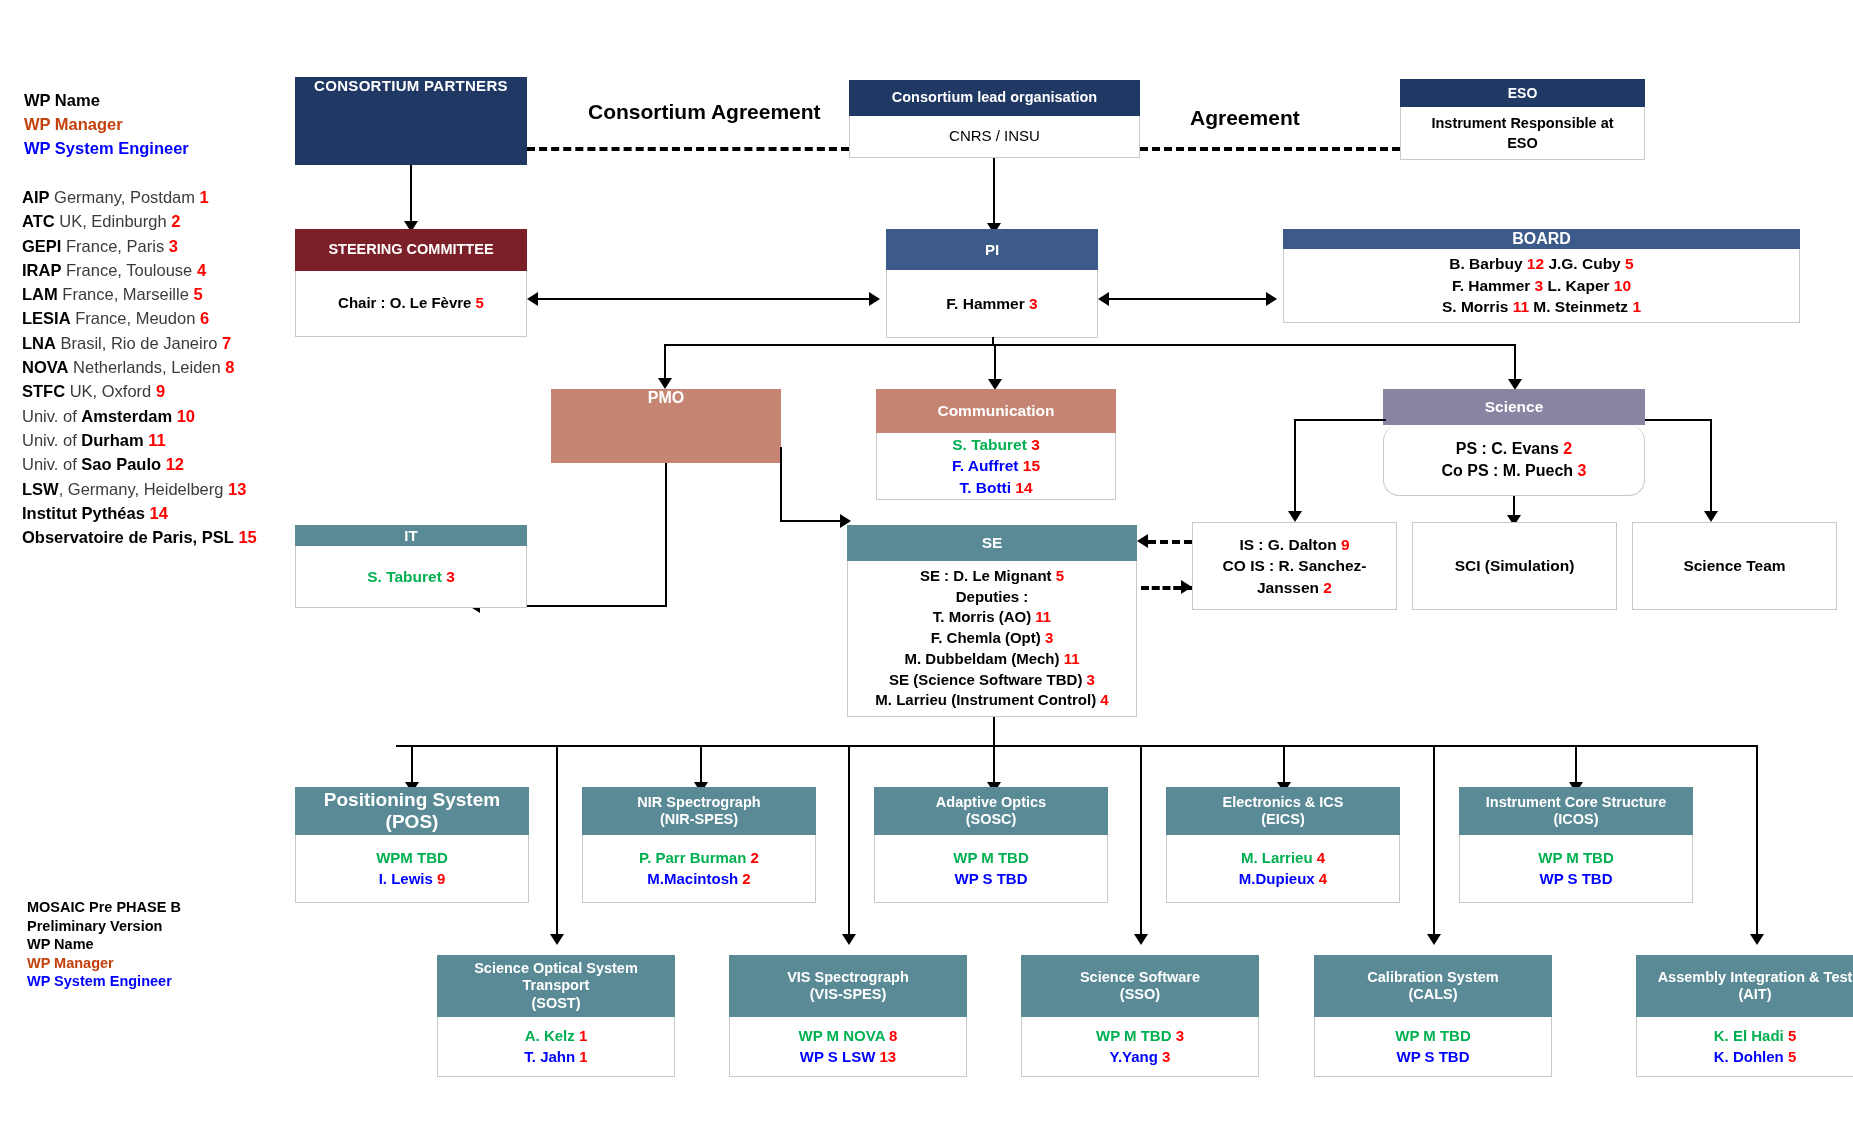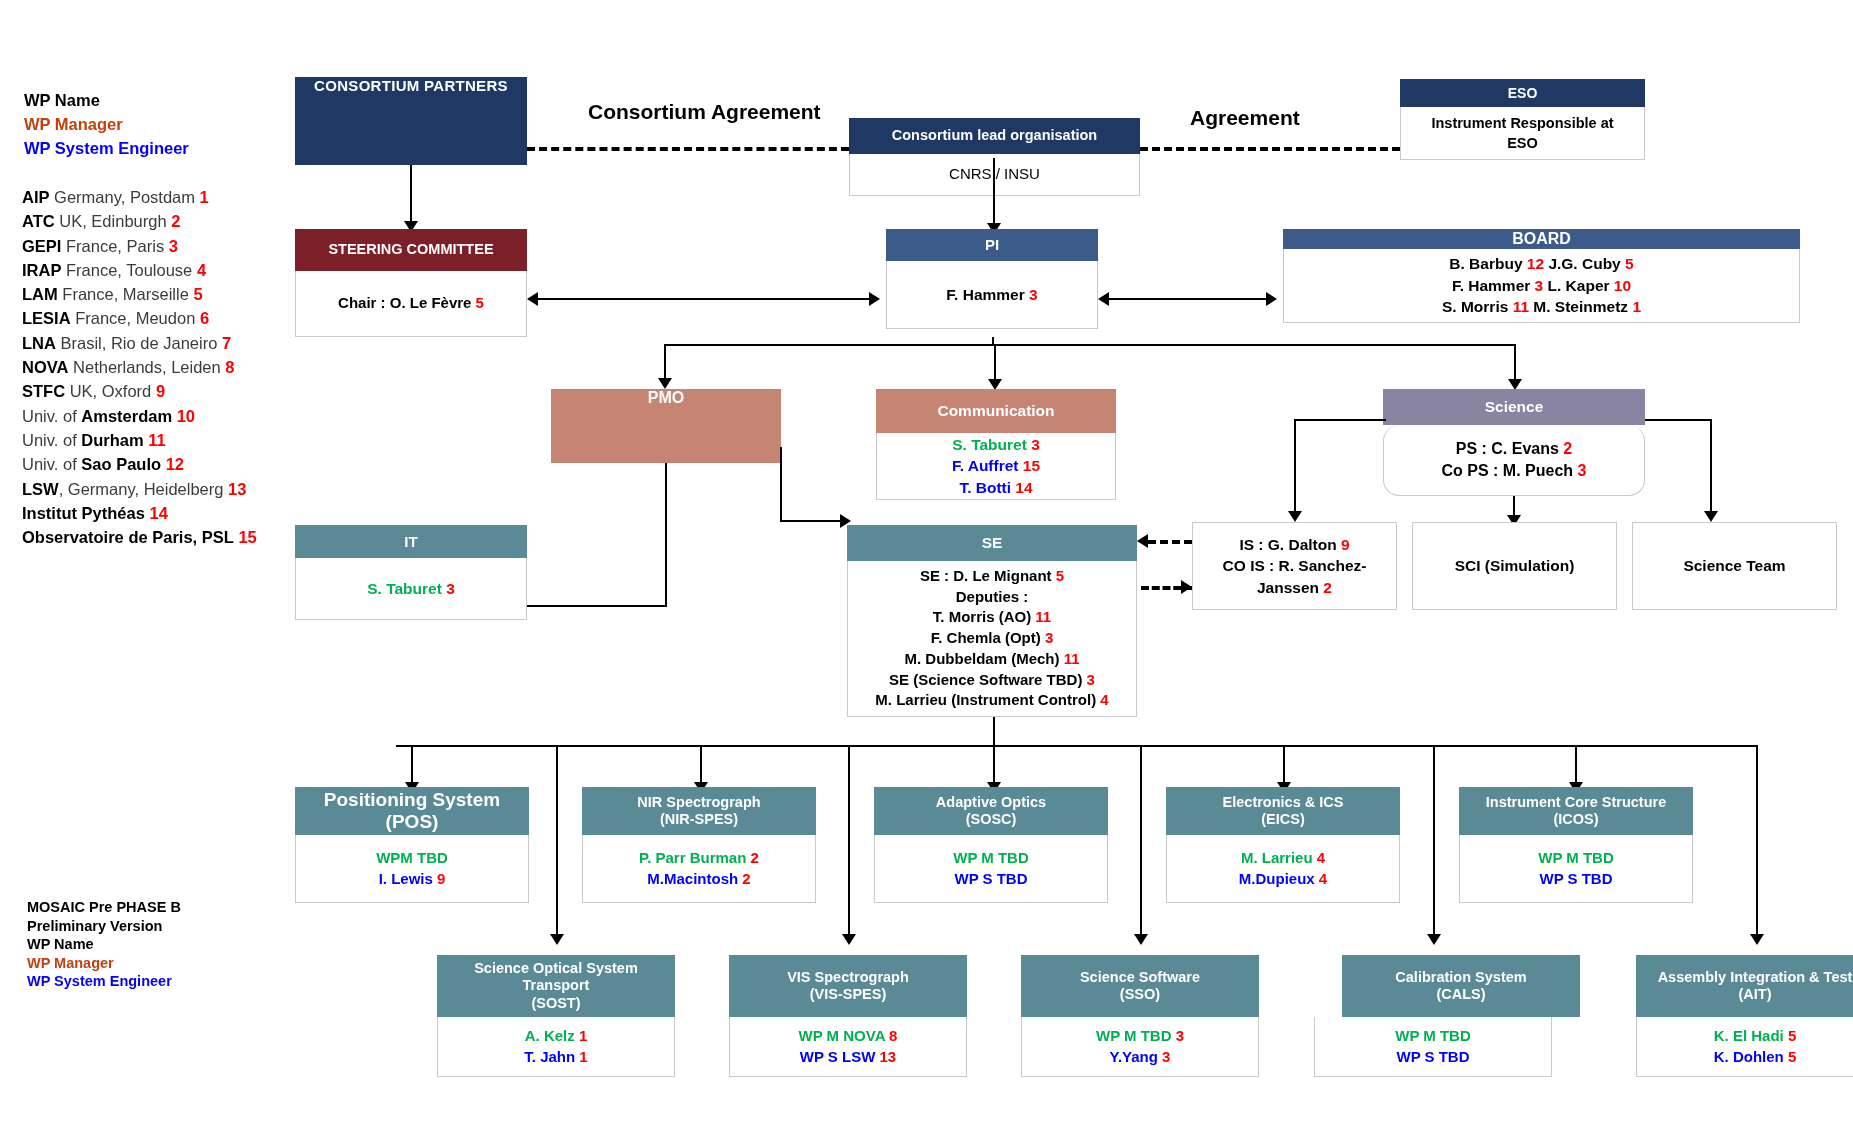--- a/index.html
+++ b/index.html
@@ -113,21 +113,21 @@
     <div class="lg-green">WP Manager</div>
     <div class="lg-blue">WP System Engineer</div>
   </div>
 
   <div class="box solid navy" style="left:295px;top:77px;width:232px;height:88px;font-size:15px;letter-spacing:.3px;">
     <span>CONSORTIUM PARTNERS</span>
   </div>
 
   <div class="lbl" style="left:588px;top:100px;font-size:21px;">Consortium Agreement</div>
 
-  <div class="box" style="left:849px;top:80px;width:291px;height:78px;margin-top:38px;">
+  <div class="box" style="left:849px;top:80px;width:291px;height:78px;">
     <div class="hdr navy" style="height:36px;font-size:14.5px;">Consortium lead organisation</div>
     <div class="body" style="height:42px;font-size:15px;font-weight:normal;">CNRS / INSU</div>
   </div>
 
   <div class="lbl" style="left:1190px;top:106px;font-size:21px;">Agreement</div>
 
   <div class="box" style="left:1400px;top:79px;width:245px;height:81px;">
     <div class="hdr navy" style="height:28px;font-size:14px;">ESO</div>
     <div class="body" style="height:53px;font-size:14.5px;font-weight:bold;">
       <span>Instrument Responsible at</span>
@@ -145,21 +145,21 @@
   <div class="arrow-d" style="left:987px;top:223px;"></div>
 
   <div class="box" style="left:295px;top:229px;width:232px;height:108px;">
     <div class="hdr maroon" style="height:42px;font-size:14.5px;">STEERING COMMITTEE</div>
     <div class="body" style="height:66px;font-size:15px;">
       <span><span>Chair : O. Le Fèvre </span><span class="num">5</span></span>
     </div>
   </div>
 
   <div class="box" style="left:886px;top:229px;width:212px;height:108px;">
-    <div class="hdr steel" style="height:32px;font-size:15px;">PI</div>
+    <div class="hdr steel" style="height:41px;font-size:15px;">PI</div>
     <div class="body" style="height:68px;font-size:15.5px;">
       <span><span>F. Hammer </span><span class="num">3</span></span>
     </div>
   </div>
 
   <div class="box" style="left:1283px;top:229px;width:517px;height:108px;">
     <div class="hdr steel" style="height:20px;font-size:16px;">BOARD</div>
     <div class="body" id="board-body" style="height:74px;font-size:15.5px;">
         <div><span>B. Barbuy </span><span class="num">12</span><span>  J.G. Cuby  </span><span class="num">5</span></div>
         <div><span>F. Hammer </span><span class="num">3</span><span>    L. Kaper </span><span class="num">10</span></div>
@@ -219,21 +219,21 @@
 
   <div class="ln vln" style="left:780px;top:447px;height:75px;"></div>
   <div class="ln hln" style="left:780px;top:520px;width:67px;"></div>
   <div class="arrow-r" style="left:840px;top:514px;"></div>
 
   <div class="ln vln" style="left:665px;top:463px;height:144px;"></div>
   <div class="ln hln" style="left:478px;top:605px;width:189px;"></div>
   <div class="arrow-l" style="left:469px;top:599px;"></div>
 
   <div class="box" style="left:295px;top:525px;width:232px;height:95px;">
-    <div class="hdr teal" style="height:33px;font-size:15px;">IT</div>
+    <div class="hdr teal" style="height:21px;font-size:15px;">IT</div>
     <div class="body" style="height:62px;font-size:15.5px;">
       <span class="green"><span>S. Taburet </span><span class="num">3</span></span>
     </div>
   </div>
 
   <div class="box" style="left:847px;top:525px;width:290px;height:192px;">
     <div class="hdr teal" style="height:36px;font-size:15.5px;">SE</div>
     <div class="body" id="se-body" style="height:156px;font-size:15px;">
         <div><span>SE : D. Le Mignant </span><span class="num">5</span></div>
         <div><span>Deputies :</span></div>
@@ -367,21 +367,21 @@
         <div class="hdr teal" style="height: 62px; font-size: 14.5px;">
           <div>Science Software</div>
           <div>(SSO)</div>
         </div>
         <div class="body" style="height: 60px; font-size: 15px;">
           <div><span class="green">WP M TBD </span><span class="num">3</span></div>
           <div><span class="blue">Y.Yang </span><span class="num">3</span></div>
         </div>
       </div>
       <div class="box" style="left: 1314px; top: 955px; width: 238px; height: 122px;">
-        <div class="hdr teal" style="height: 62px; font-size: 14.5px; margin-left: 28px;">
+        <div class="hdr teal" style="height: 62px; font-size: 14.5px;">
           <div>Calibration System</div>
           <div>(CALS)</div>
         </div>
         <div class="body" style="height: 60px; font-size: 15px;">
           <div><span class="green">WP M TBD</span><span class="num"></span></div>
           <div><span class="blue">WP S TBD</span><span class="num"></span></div>
         </div>
       </div>
       <div class="box" style="left: 1636px; top: 955px; width: 238px; height: 122px;">
         <div class="hdr teal" style="height: 62px; font-size: 14.5px;">

